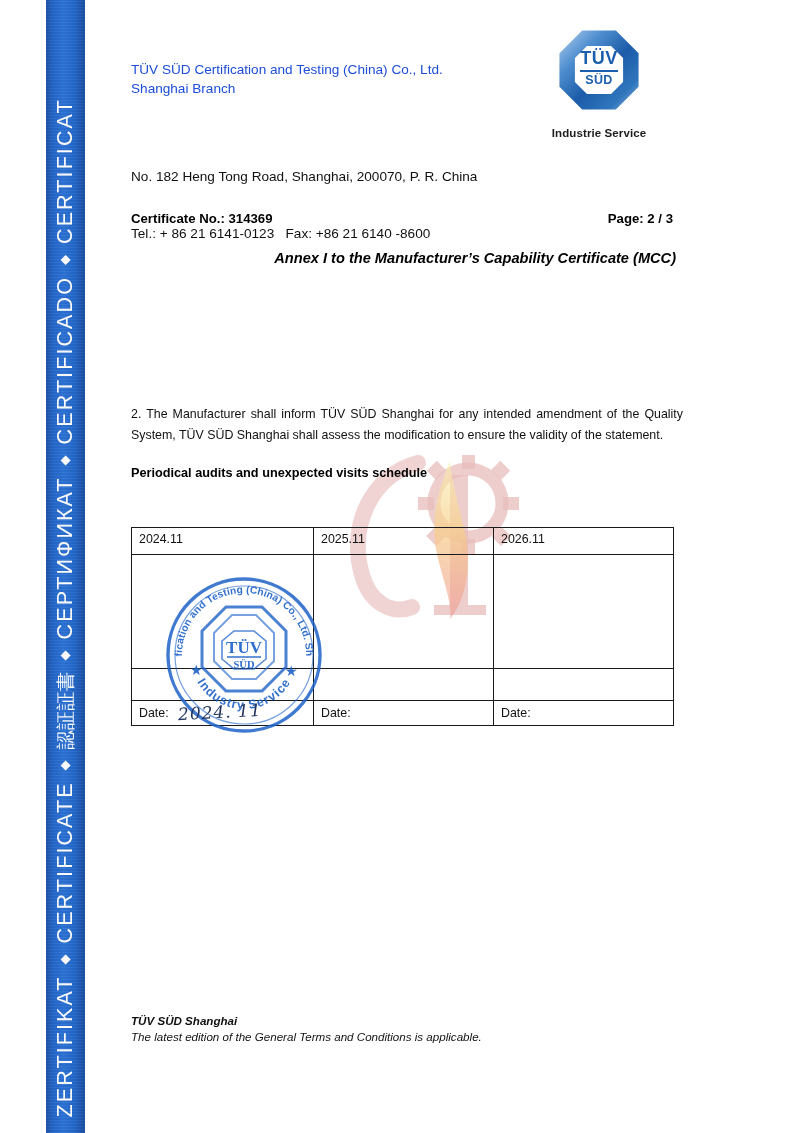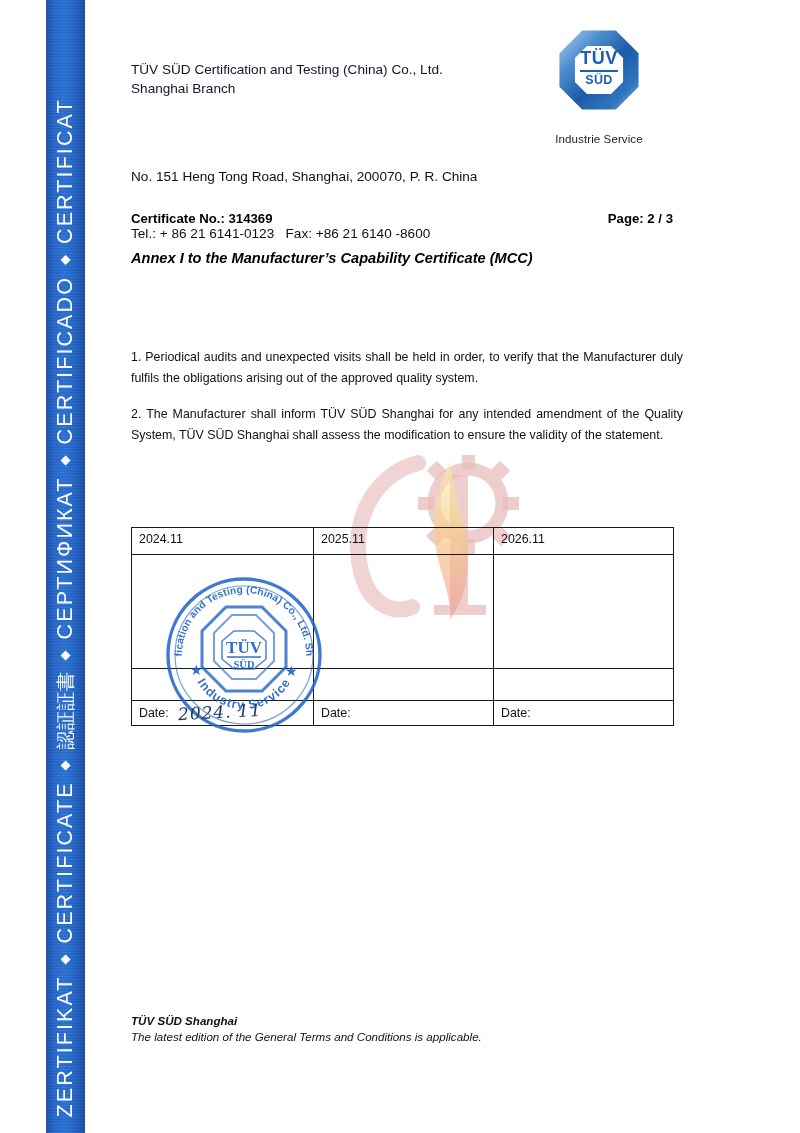--- a/index.html
+++ b/index.html
@@ -93,31 +93,32 @@
     position: absolute;
     right: 27px;
     top: 27px;
     width: 130px;
     text-align: center;
     z-index: 3;
   }
   .logo-caption {
     font-size: 11.5px;
     color: #1c1c1c;
-    margin-top: 16px;
+    margin-top: 10px;
     letter-spacing: 0.1px;
+    font-weight: bold;
   }
 
   
   .hdr {
     position: absolute;
     left: 0;
     top: 61px;
     font-size: 13.6px;
-    color: #0f172a;
+    color: #1d4ed8;
     line-height: 18.5px;
     z-index: 3;
   }
   .addr {
     position: absolute;
     left: 0;
     top: 129px;
     font-size: 13.6px;
     color: #111;
     line-height: 19px;
@@ -138,21 +139,21 @@
     color: #000;
     z-index: 3;
     gap: 20px;
   }
 
   .annex-title {
     position: absolute;
     left: 0;
     top: 250px;
     width: 545px;
-    text-align: left;
+    text-align: right;
     font-size: 14.6px;
     font-weight: bold;
     font-style: italic;
     color: #000;
     z-index: 3;
   }
 
   
   .para {
     position: absolute;
@@ -311,34 +312,34 @@
         <div style="font-size:12.5px; font-weight:bold; color:#1b5fae; letter-spacing:0.4px; line-height:14px;">SÜD</div>
       </div>
       <div class="logo-caption">Industrie Service</div>
     </div>
 
     <div class="hdr">
       <div>TÜV SÜD Certification and Testing (China) Co., Ltd.</div>
       <div>Shanghai Branch</div>
     </div>
     <div class="addr">
-      <div>No. 151 Heng Tong Road, Shanghai, 200070, P. R. China</div>
+      <div>No. 182 Heng Tong Road, Shanghai, 200070, P. R. China</div>
       <div>Tel.: + 86 21 6141-0123   Fax: +86 21 6140 -8600</div>
     </div>
 
     <div class="certline">
       <span>Certificate No.: 314369</span>
       <span>Page: 2 / 3</span>
     </div>
 
     <div class="annex-title">Annex I to the Manufacturer’s Capability Certificate (MCC)</div>
 
-    <div class="para p1">1. Periodical audits and unexpected visits shall be held in order, to verify that the Manufacturer duly fulfils the obligations arising out of the approved quality system.</div>
     <div class="para p2">2. The Manufacturer shall inform TÜV SÜD Shanghai for any intended amendment of the Quality System, TÜV SÜD Shanghai shall assess the modification to ensure the validity of the statement.</div>
 
+    <div class="sec-head">Periodical audits and unexpected visits schedule</div>
 
     <div class="table-wrap">
       <table class="schedule">
         <tbody>
           <tr class="r-head">
             <td style="width:182px;">2024.11</td>
             <td style="width:180px;">2025.11</td>
             <td>2026.11</td>
           </tr>
           <tr class="r-tall">

